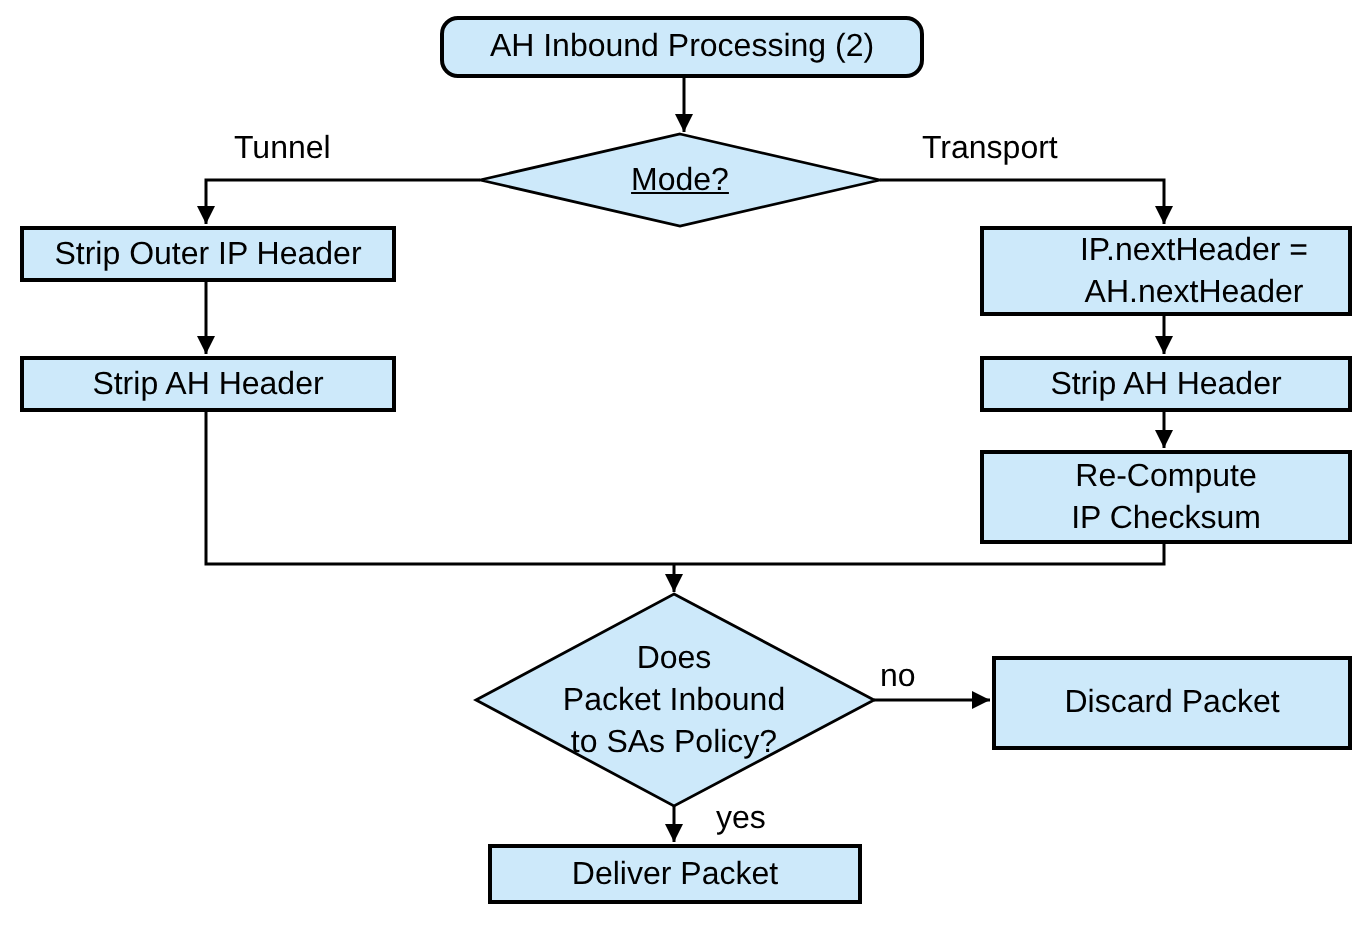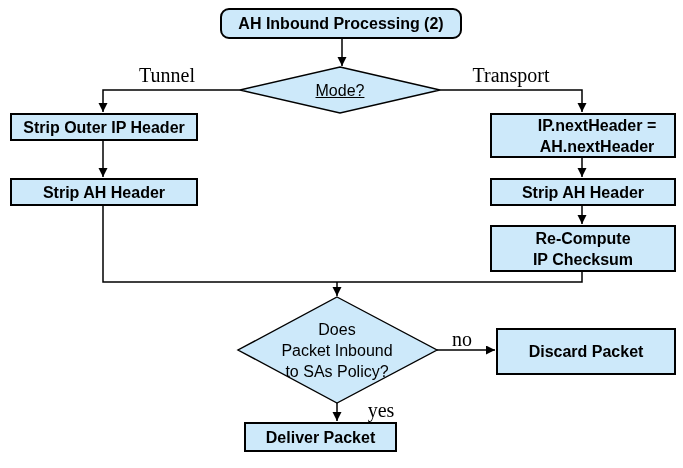--- a/index.html
+++ b/index.html
@@ -44,37 +44,35 @@
     box-sizing: border-box;
     background: var(--node-fill);
     border: 2px solid var(--node-border);
     display: flex;
     flex-direction: column;
     align-items: center;
     justify-content: center;
     font-size: 16px;
     line-height: 21px;
     white-space: nowrap;
-    font-weight: bold;
   }
   .node.rounded { border-radius: 9px; }
   .overlay-text {
     position: absolute;
     font-size: 16px;
     line-height: 21px;
     text-align: center;
     white-space: nowrap;
   }
   .edge-label {
     position: absolute;
-    font-size: 20px;
+    font-size: 16px;
     line-height: 18px;
-    text-align: center;
+    text-align: left;
     white-space: nowrap;
-    font-family: Liberation Serif, serif;
   }
 </style>
 </head>
 <body>
 
 <div class="canvas">
 
   <svg class="edge-layer" width="683" height="468" viewBox="0 0 683 468">
     <defs>
       <marker id="arrow" markerUnits="userSpaceOnUse" markerWidth="12" markerHeight="12" refX="9" refY="4.5" orient="auto">
@@ -120,21 +118,21 @@
 
   <div class="node" style="left:490px; top:225px; width:186px; height:47px;">
     <span>Re-Compute</span>
     <span>IP Checksum</span>
   </div>
 
   <div class="node" style="left:496px; top:328px; width:180px; height:47px;">
     <span>Discard Packet</span>
   </div>
 
-  <div class="node" style="left:244px; top:422px; width:153px; height:30px;">
+  <div class="node" style="left:244px; top:422px; width:187px; height:30px;">
     <span>Deliver Packet</span>
   </div>
 
   <div class="overlay-text" style="left:290px; top:80px; width:100px;text-decoration:underline;">Mode?</div>
 
   <div class="overlay-text" style="left:247px; top:319px; width:180px;">
     <span style="display:block;">Does</span>
     <span style="display:block;">Packet Inbound</span>
     <span style="display:block;">to SAs Policy?</span>
   </div>

